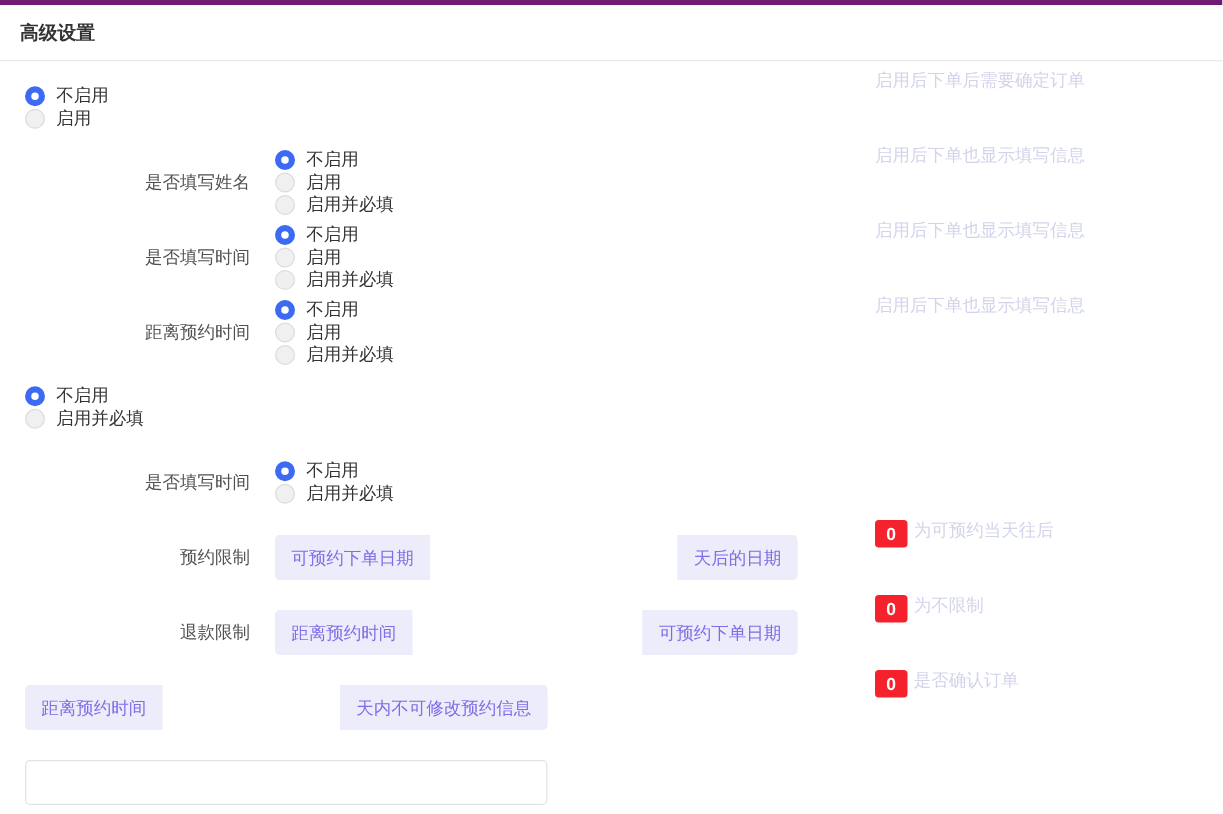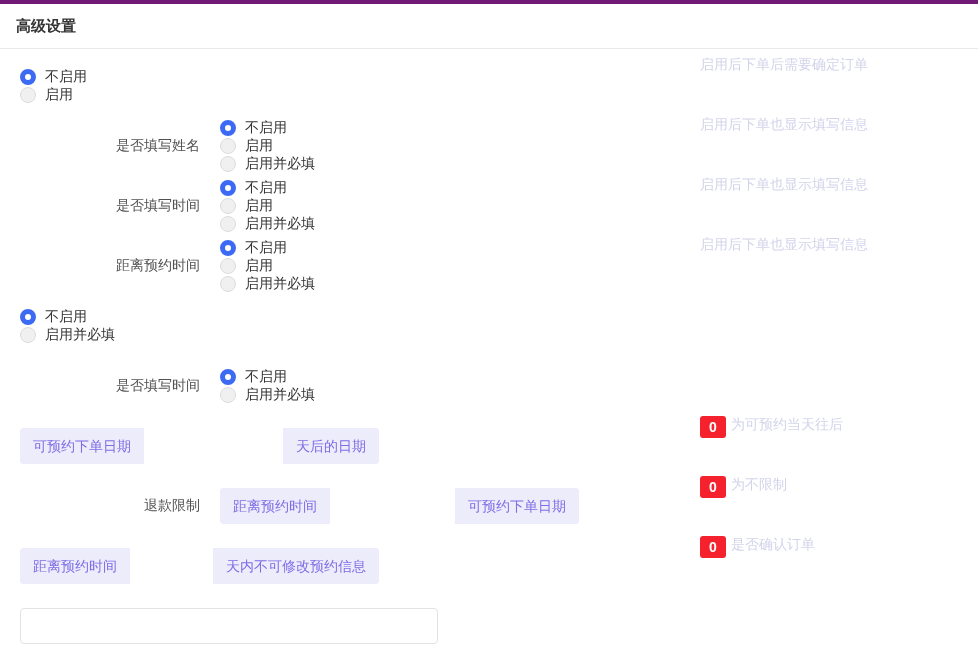--- a/index.html
+++ b/index.html
@@ -77,21 +77,21 @@
   }
   .radio-label{
     margin-left:9px;
     color:var(--text-dark);
     white-space:nowrap;
   }
   
   .input-group{
     display:flex;
     align-items:stretch;
-    width:359px;
+    width:418px;
     height:36px;
     border-radius:4px;
     overflow:hidden;
     background:var(--group-bg);
   }
   .group-affix{
     color:var(--group-purple);
     background:var(--group-bg);
     line-height:36px;
     padding:0 13px;
@@ -253,20 +253,21 @@
             <span class="radio selected"></span>
             <span class="radio-label">不启用</span>
           </label>
           <label class="radio-option">
             <span class="radio unselected"></span>
             <span class="radio-label">启用并必填</span>
           </label>
         </div>
       </div>
       <div class="row">
+        <div class="row-label">预约限制</div>
         <div class="row-content">
           <div class="input-group">
             <span class="group-affix">可预约下单日期</span>
             <input class="group-input" type="text" value="" style="">
             <span class="group-affix">天后的日期</span>
           </div>
         </div>
         <div class="row-hint">
           <span class="badge">0</span>
           <span class="hint-text">为可预约当天往后</span>

